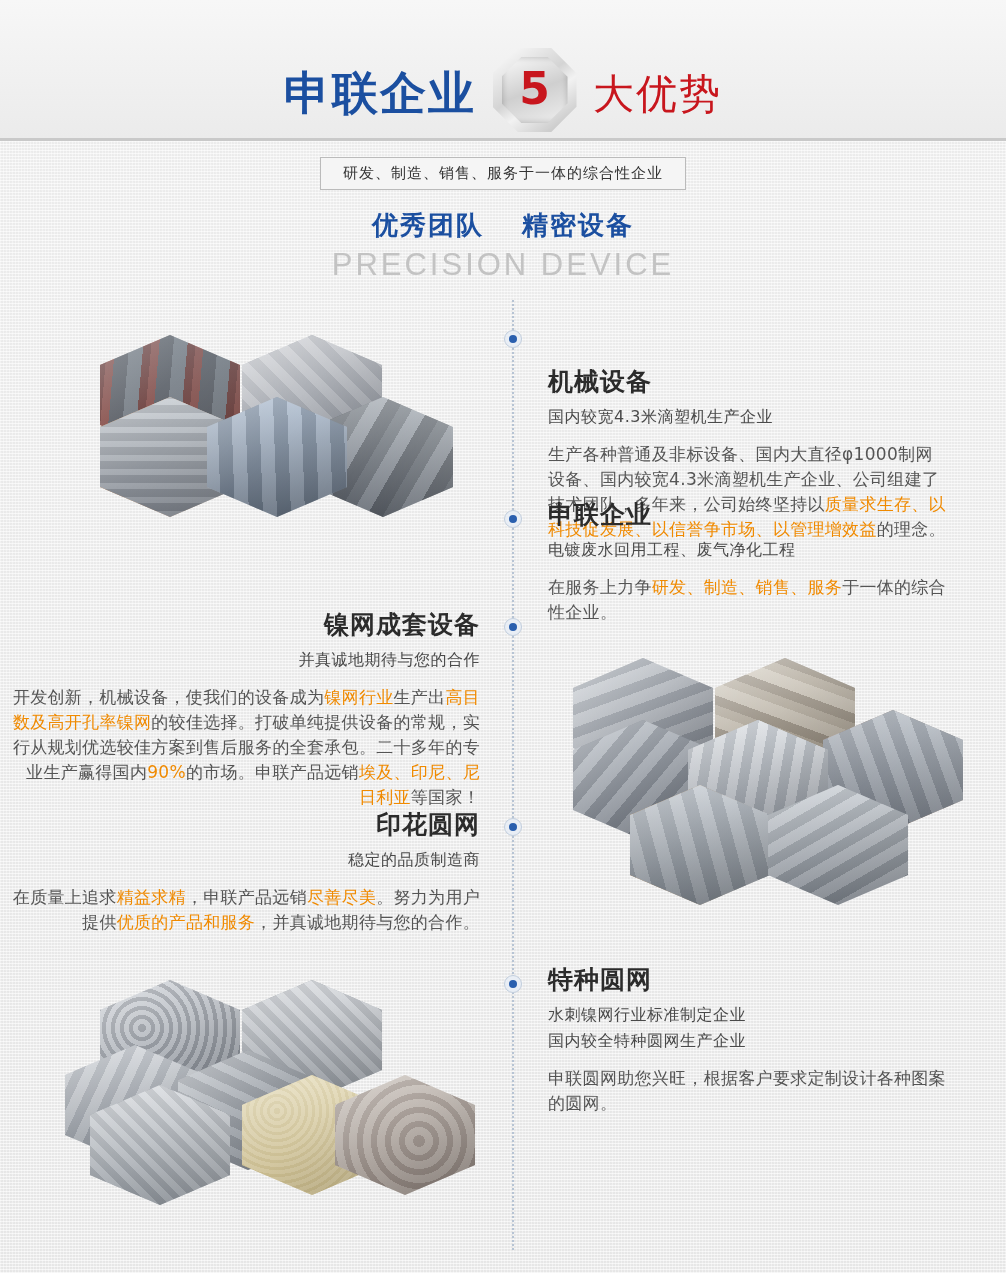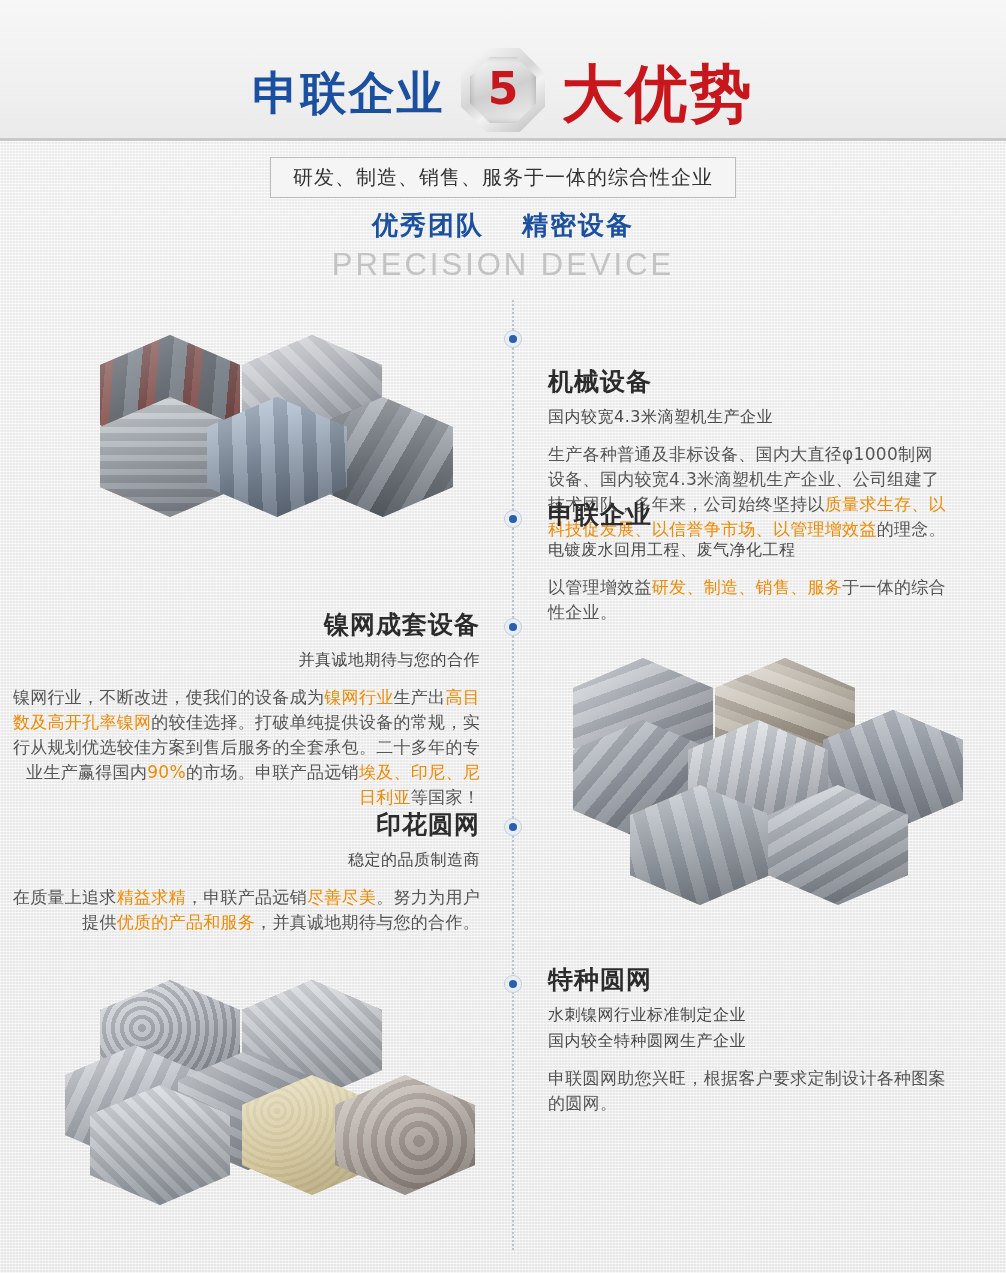--- a/index.html
+++ b/index.html
@@ -42,22 +42,22 @@
   }
   .h-blue {
     font-size: 46px;
     font-weight: bold;
     color: #1b4fa0;
     letter-spacing: 2px;
     vertical-align: middle;
     font-family: "DejaVu Sans", sans-serif;
   }
   .h-red {
-    font-size: 62px;
-    font-weight: bold;
+    font-size: 41px;
+    font-weight: normal;
     color: #c8161d;
     letter-spacing: 2px;
     vertical-align: middle;
     font-family: "DejaVu Sans", sans-serif;
   }
   .badge {
     display: inline-block;
     position: relative;
     width: 84px;
     height: 84px;
@@ -94,21 +94,21 @@
 
   
   .subtitle-box {
     position: absolute;
     top: 157px;
     left: 50%;
     transform: translateX(-50%);
     border: 1px solid #bbbbbb;
     background: #f5f5f5;
     padding: 6px 22px;
-    font-size: 20px;
+    font-size: 15px;
     color: #333;
     font-family: "DejaVu Sans", sans-serif;
     letter-spacing: 1px;
   }
 
   
   .sec-head {
     position: absolute;
     top: 208px;
     left: 0; right: 0;
@@ -338,29 +338,29 @@
   <div class="sub">国内较宽4.3米滴塑机生产企业</div>
   <div class="body">
     <span>生产各种普通及非标设备、国内大直径φ1000制网设备、国内较宽4.3米滴塑机生产企业、公司组建了技术团队，多年来，公司始终坚持以</span><span class="hl">质量求生存、以科技促发展、以信誉争市场、以管理增效益</span><span>的理念。</span>
   </div>
 </div>
 
 <div class="blk" style="left:548px; top:498px; width:400px;">
   <h3>申联企业</h3>
   <div class="sub">电镀废水回用工程、废气净化工程</div>
   <div class="body">
-    <span>以管理增效益</span><span class="hl">研发、制造、销售、服务</span><span>于一体的综合性企业。</span>
+    <span>在服务上力争</span><span class="hl">研发、制造、销售、服务</span><span>于一体的综合性企业。</span>
   </div>
 </div>
 
 <div class="blk right" style="left:10px; top:608px; width:470px;">
   <h3>镍网成套设备</h3>
   <div class="sub">并真诚地期待与您的合作</div>
   <div class="body">
-    <span>镍网行业，不断改进，使我们的设备成为</span><span class="hl">镍网行业</span><span>生产出</span><span class="hl">高目数及高开孔率镍网</span><span>的较佳选择。打破单纯提供设备的常规，实行从规划优选较佳方案到售后服务的全套承包。二十多年的专业生产赢得国内</span><span class="hl">90%</span><span>的市场。申联产品远销</span><span class="hl">埃及、印尼、尼日利亚</span><span>等国家！</span>
+    <span>开发创新，机械设备，使我们的设备成为</span><span class="hl">镍网行业</span><span>生产出</span><span class="hl">高目数及高开孔率镍网</span><span>的较佳选择。打破单纯提供设备的常规，实行从规划优选较佳方案到售后服务的全套承包。二十多年的专业生产赢得国内</span><span class="hl">90%</span><span>的市场。申联产品远销</span><span class="hl">埃及、印尼、尼日利亚</span><span>等国家！</span>
   </div>
 </div>
 
 <div class="blk right" style="left:10px; top:808px; width:470px;">
   <h3>印花圆网</h3>
   <div class="sub">稳定的品质制造商</div>
   <div class="body">
     <span>在质量上追求</span><span class="hl">精益求精</span><span>，申联产品远销</span><span class="hl">尽善尽美</span><span>。努力为用户提供</span><span class="hl">优质的产品和服务</span><span>，并真诚地期待与您的合作。</span>
   </div>
 </div>

